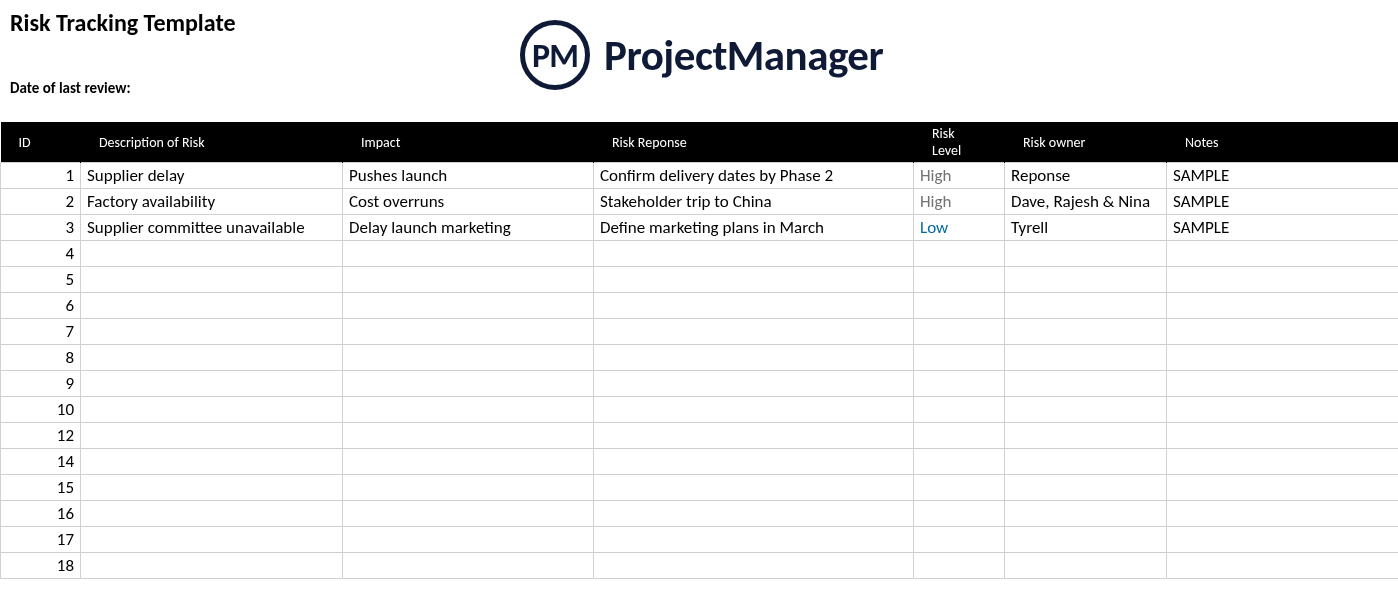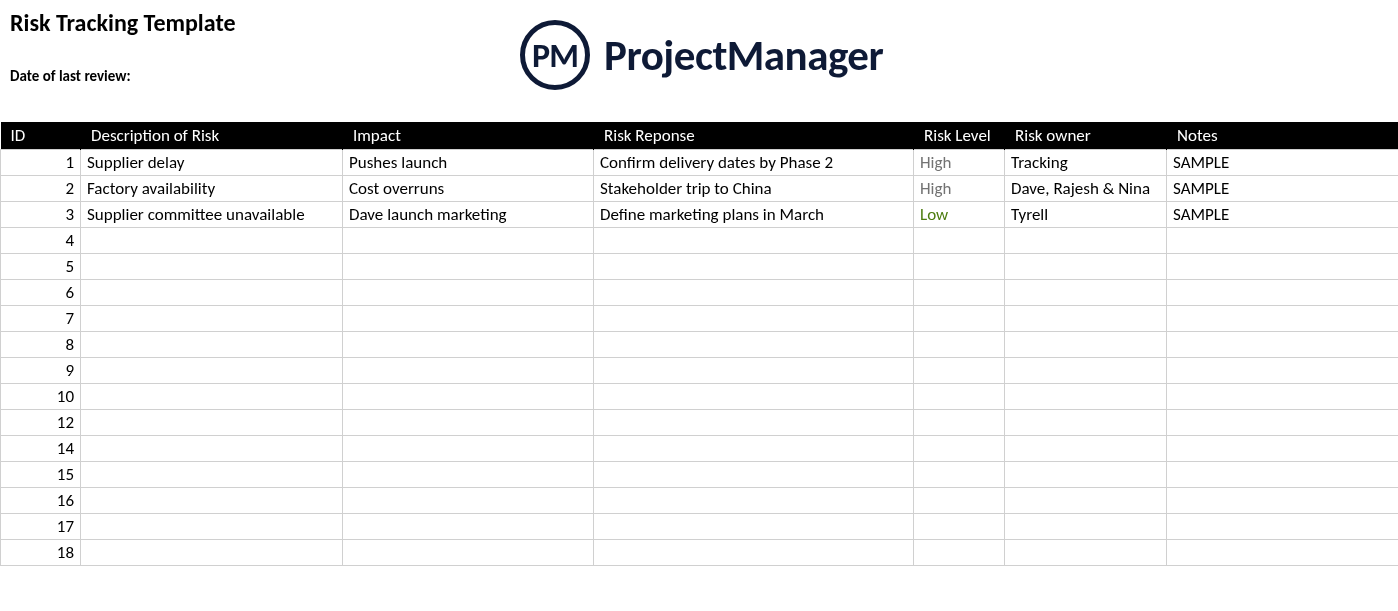--- a/index.html
+++ b/index.html
@@ -1,31 +1,31 @@
 <!DOCTYPE html>
 <html><head>
   <meta charset="utf-8">
   <style>
     * { box-sizing: border-box; margin: 0; padding: 0; }
     body { font-family: Calibri, Arial, sans-serif; background: #fff; width: 1398px; }
     .header-area { position: relative; height: 122px; padding: 8px 10px; }
     .title { font-size: 24px; font-weight: bold; color: #000; }
-    .subtitle { font-size: 15px; font-weight: bold; color: #000; margin-top: 30px; }
+    .subtitle { font-size: 15px; font-weight: bold; color: #000; margin-top: 42px; }
     .logo-wrap { position: absolute; left: 520px; top: 20px; display: flex; align-items: center; gap: 14px; }
     .logo-circle { width: 70px; height: 70px; border: 5px solid #0e1a36; border-radius: 50%; display: flex; align-items: center; justify-content: center; }
     .logo-circle-text { font-size: 34px; font-weight: bold; color: #0e1a36; letter-spacing: -1px; }
     .logo-text { font-size: 43px; font-weight: bold; color: #0e1a36; letter-spacing: -0.5px; }
     table { border-collapse: collapse; width: 100%; table-layout: fixed; }
     thead tr { background: #000; color: #fff; }
-    th { text-align: left; padding: 3px 10px; font-weight: normal; font-size: 17px; border-right: 1px solid #000; }
+    th { text-align: left; padding: 3px 18px; font-weight: normal; font-size: 14px; border-right: 1px solid #000; }
     th:first-child { text-align: left; }
     td { border: 1px solid #d0d0d0; padding: 2px 6px; font-size: 17px; height: 25px; vertical-align: middle; }
     td.id-cell { text-align: right; padding-right: 6px; }
     .risk-high { color: #737373; }
-    .risk-low { color: #4d7c0f; }
+    .risk-low { color: #0369a1; }
     col.c-id { width: 80px; }
     col.c-desc { width: 262px; }
     col.c-impact { width: 251px; }
     col.c-resp { width: 320px; }
     col.c-level { width: 91px; }
     col.c-owner { width: 162px; }
     col.c-notes { width: 232px; }
   </style>
 </head>
 <body>
@@ -62,36 +62,36 @@
       <th>Notes</th>
     </tr>
   </thead>
   <tbody id="tbody">
       <tr>
         <td class="id-cell">1</td>
         <td>Supplier delay</td>
         <td>Pushes launch</td>
         <td>Confirm delivery dates by Phase 2</td>
         <td class="risk-high">High</td>
-        <td>Tracking</td>
+        <td>Reponse</td>
         <td>SAMPLE</td>
       </tr>
       <tr>
         <td class="id-cell">2</td>
         <td>Factory availability</td>
         <td>Cost overruns</td>
         <td>Stakeholder trip to China</td>
         <td class="risk-high">High</td>
         <td>Dave, Rajesh &amp; Nina</td>
         <td>SAMPLE</td>
       </tr>
       <tr>
         <td class="id-cell">3</td>
         <td>Supplier committee unavailable</td>
-        <td>Dave launch marketing</td>
+        <td>Delay launch marketing</td>
         <td>Define marketing plans in March</td>
         <td class="risk-low">Low</td>
         <td>Tyrell</td>
         <td>SAMPLE</td>
       </tr>
       <tr>
         <td class="id-cell">4</td>
         <td></td>
         <td></td>
         <td></td>

